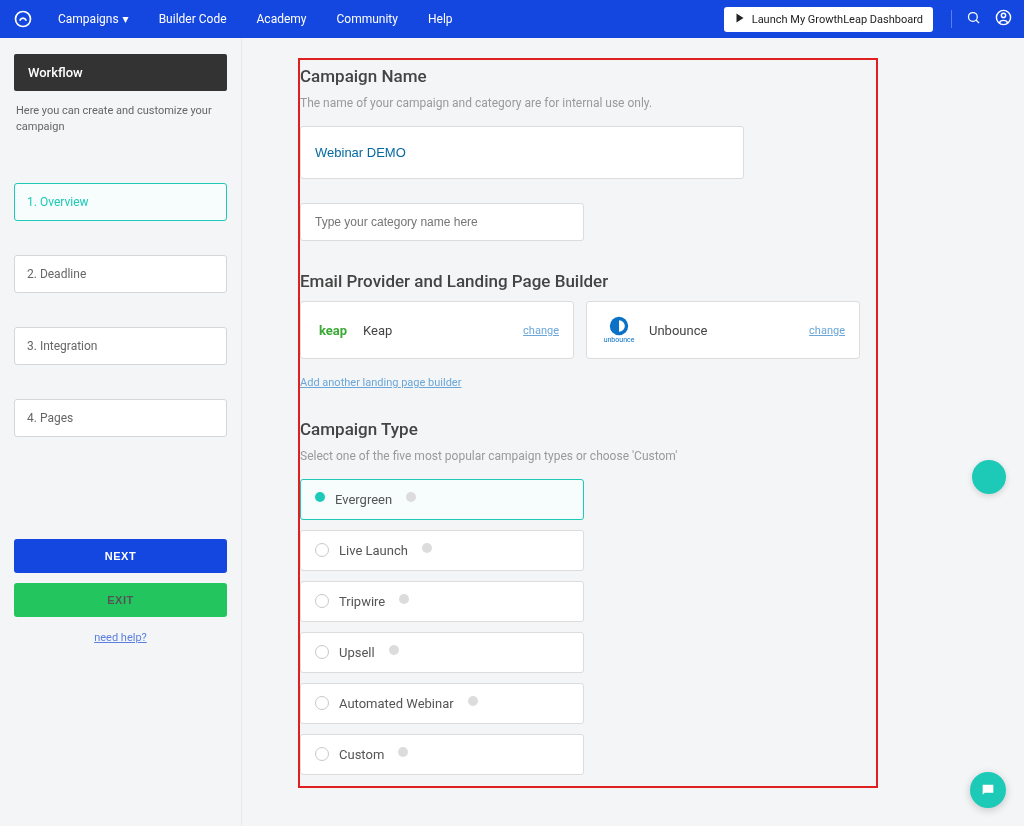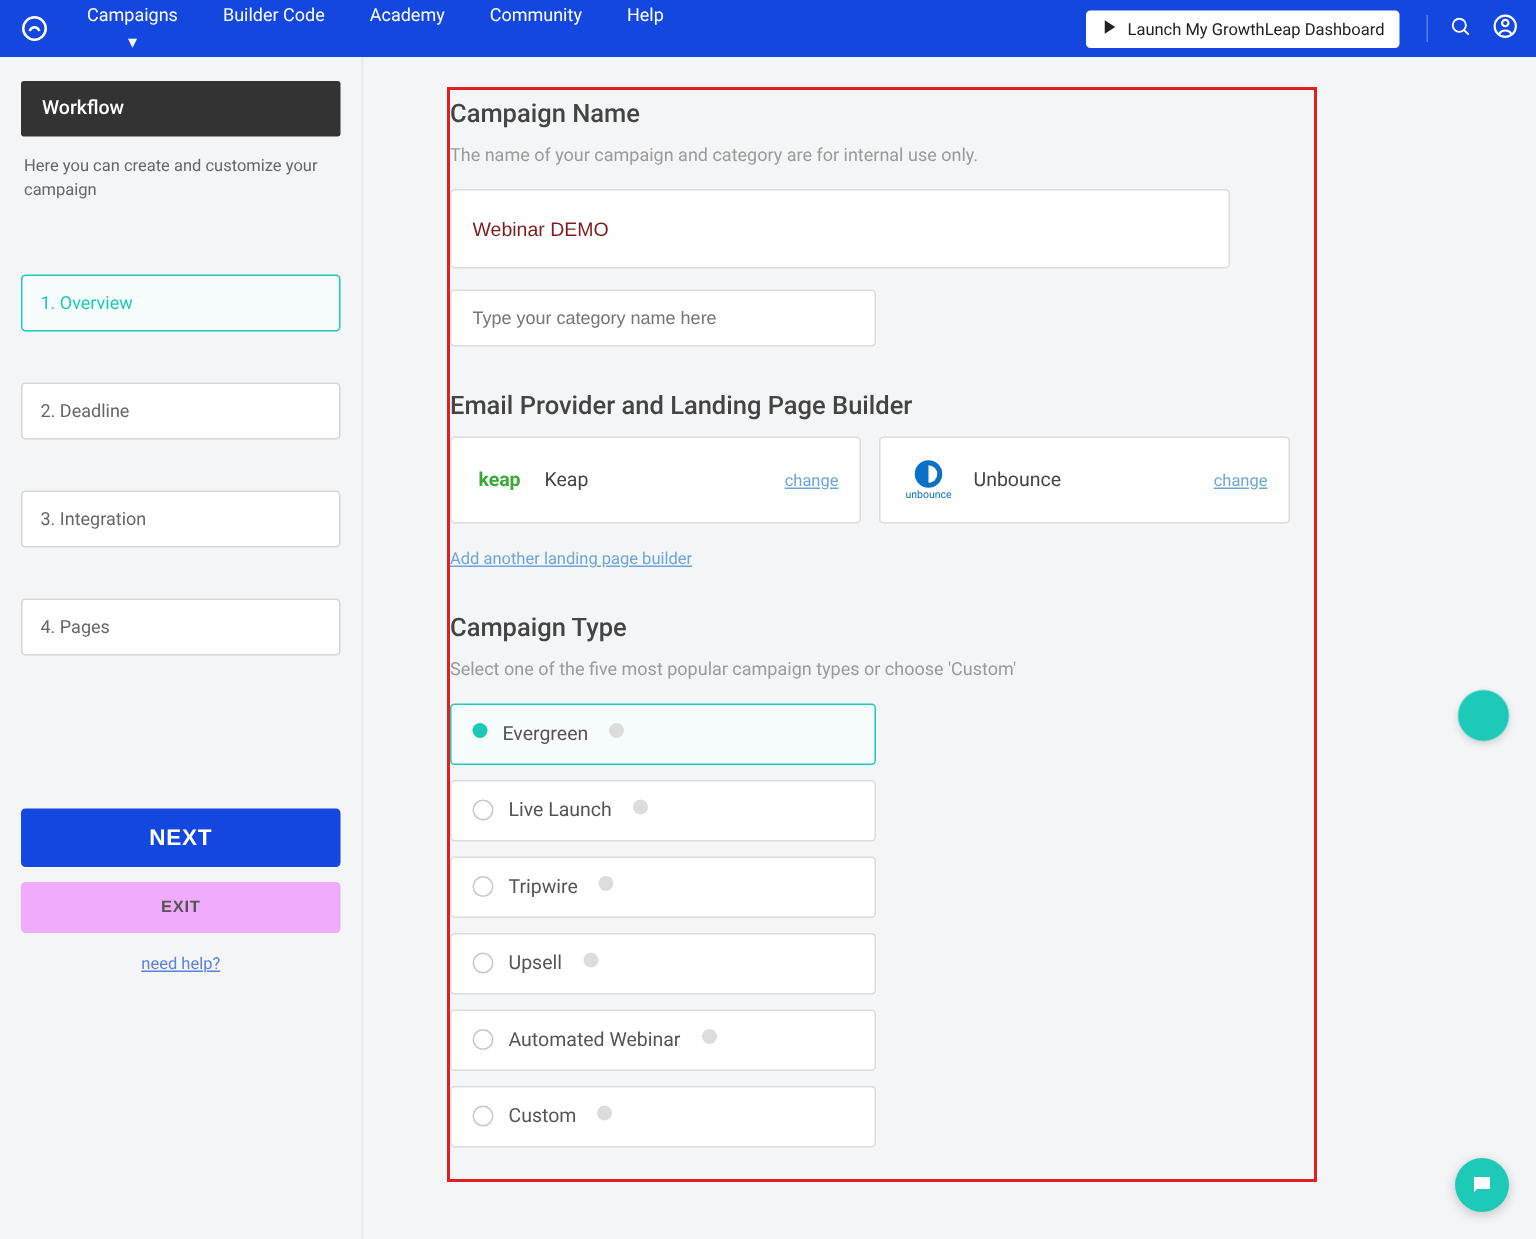--- a/index.html
+++ b/index.html
@@ -1,43 +1,43 @@
 <!DOCTYPE html>
 <html><head>
   <meta charset="utf-8">
   <style>
     * { margin: 0; padding: 0; box-sizing: border-box; }
     body { font-family: -apple-system, BlinkMacSystemFont, "Segoe UI", Roboto, Arial, sans-serif; background: #f4f5f6; width: 1024px; height: 826px; overflow: hidden; }
     
     .top-nav { background: #1446e0; height: 38px; display: flex; align-items: center; padding: 0 12px; color: #fff; font-size: 12px; }
     .logo { width: 22px; height: 22px; margin-right: 24px; display: flex; align-items: center; justify-content: center; }
     .nav-links { display: flex; gap: 30px; flex: 1; }
-    .nav-link { color: #fff; font-size: 12px; display: flex; align-items: center; gap: 4px; cursor: pointer; flex-direction: column; }
+    .nav-link { color: #fff; font-size: 12px; display: flex; align-items: center; gap: 4px; cursor: pointer; }
     .launch-btn { background: #fff; color: #222; border-radius: 3px; padding: 5px 10px; font-size: 11px; font-weight: 400; display: flex; align-items: center; gap: 6px; cursor: pointer; }
     .nav-right { display: flex; align-items: center; gap: 14px; margin-left: 18px; }
     .nav-divider { width: 1px; height: 18px; background: rgba(255,255,255,.3); }
     .nav-icon { color: #fff; cursor: pointer; }
     
     .container { display: flex; height: calc(100% - 38px); }
     .sidebar { width: 242px; background: #f4f5f6; padding: 16px 14px; border-right: 1px solid #e8e8e8; }
     .wf-header { background: #333; color: #fff; padding: 11px 14px; font-size: 13px; font-weight: 500; border-radius: 2px; }
     .wf-desc { font-size: 11px; color: #666; padding: 12px 2px 14px; line-height: 1.45; }
     .step-box { border: 1px solid #d6d6d6; border-radius: 3px; padding: 11px 12px; margin-bottom: 10px; font-size: 12px; color: #666; background: #fff; cursor: pointer; margin-top: 34px; }
     .step-box.active { border-color: #1dc9b7; color: #1dc9b7; background: #f6fdfc; }
-    .btn-next { background: #1446e0; color: #fff; border: none; width: 100%; padding: 11px; font-size: 15px; font-weight: 600; letter-spacing: 0.5px; border-radius: 3px; margin-top: 92px; cursor: pointer; }
-    .btn-exit { background: #f0abfc; color: #555; border: none; width: 100%; padding: 11px; font-size: 11px; font-weight: 600; letter-spacing: 0.5px; border-radius: 3px; margin-top: 10px; cursor: pointer; }
+    .btn-next { background: #1446e0; color: #fff; border: none; width: 100%; padding: 11px; font-size: 11px; font-weight: 600; letter-spacing: 0.5px; border-radius: 3px; margin-top: 92px; cursor: pointer; }
+    .btn-exit { background: #22c55e; color: #555; border: none; width: 100%; padding: 11px; font-size: 11px; font-weight: 600; letter-spacing: 0.5px; border-radius: 3px; margin-top: 10px; cursor: pointer; }
     .need-help { display: block; text-align: center; font-size: 11px; color: #5a7fde; text-decoration: underline; margin-top: 14px; cursor: pointer; }
     
     .main { flex: 1; background: #f4f5f6; padding: 28px 58px 12px; overflow-y: auto; position: relative; }
     .red-box { position: absolute; border: 2px solid #e02020; left: 56px; top: 20px; width: 580px; height: 730px; pointer-events: none; z-index: 5; }
     .content { position: relative; width: 560px; }
     
     .section-title { font-size: 17px; color: #444; font-weight: 500; margin-bottom: 10px; }
     .section-sub { font-size: 12px; color: #9a9a9a; margin-bottom: 16px; }
-    .input-main { width: 520px; border: 1px solid #dcdcdc; border-radius: 3px; padding: 18px 14px; font-size: 13px; color: #7f1d1d; background: #fff; margin-bottom: 14px; }
+    .input-main { width: 444px; border: 1px solid #dcdcdc; border-radius: 3px; padding: 18px 14px; font-size: 13px; color: #0369a1; background: #fff; margin-bottom: 24px; }
     .input-cat { width: 284px; border: 1px solid #dcdcdc; border-radius: 3px; padding: 11px 14px; font-size: 12px; color: #333; background: #fff; margin-bottom: 30px; }
     
     .provider-row { display: flex; gap: 12px; margin-bottom: 12px; }
     .provider-card { flex: 0 0 274px; border: 1px solid #dcdcdc; border-radius: 3px; background: #fff; padding: 14px 14px; display: flex; align-items: center; gap: 12px; }
     .provider-logo { width: 36px; height: 28px; display: flex; flex-direction: column; align-items: center; justify-content: center; }
     .provider-name { font-size: 13px; color: #444; flex: 1; }
     .change-link { font-size: 11px; color: #6aa6d8; text-decoration: underline; cursor: pointer; }
     .add-link { font-size: 11px; color: #6aa6d8; text-decoration: underline; cursor: pointer; display: inline-block; margin-bottom: 30px; }
     
     .type-box { width: 284px; border: 1px solid #dcdcdc; border-radius: 3px; background: #fff; padding: 12px 14px; margin-bottom: 10px; display: flex; align-items: flex-start; gap: 10px; font-size: 13px; color: #555; cursor: pointer; }

